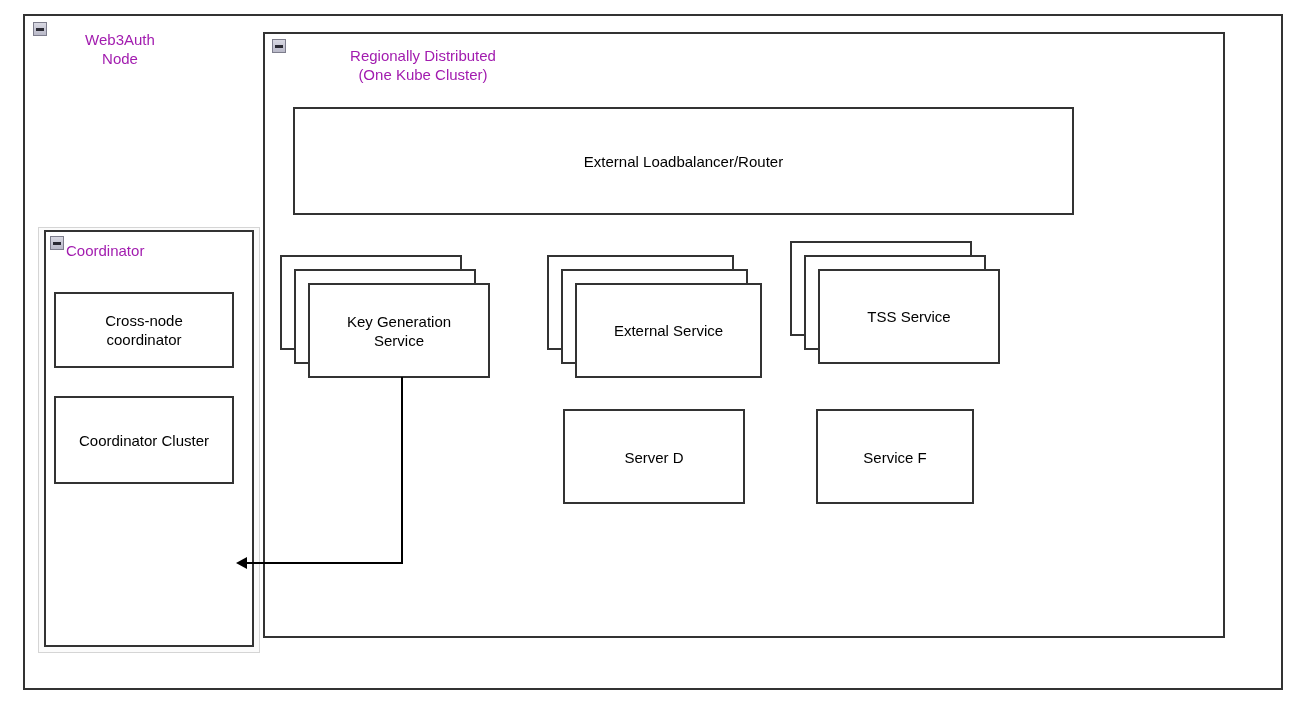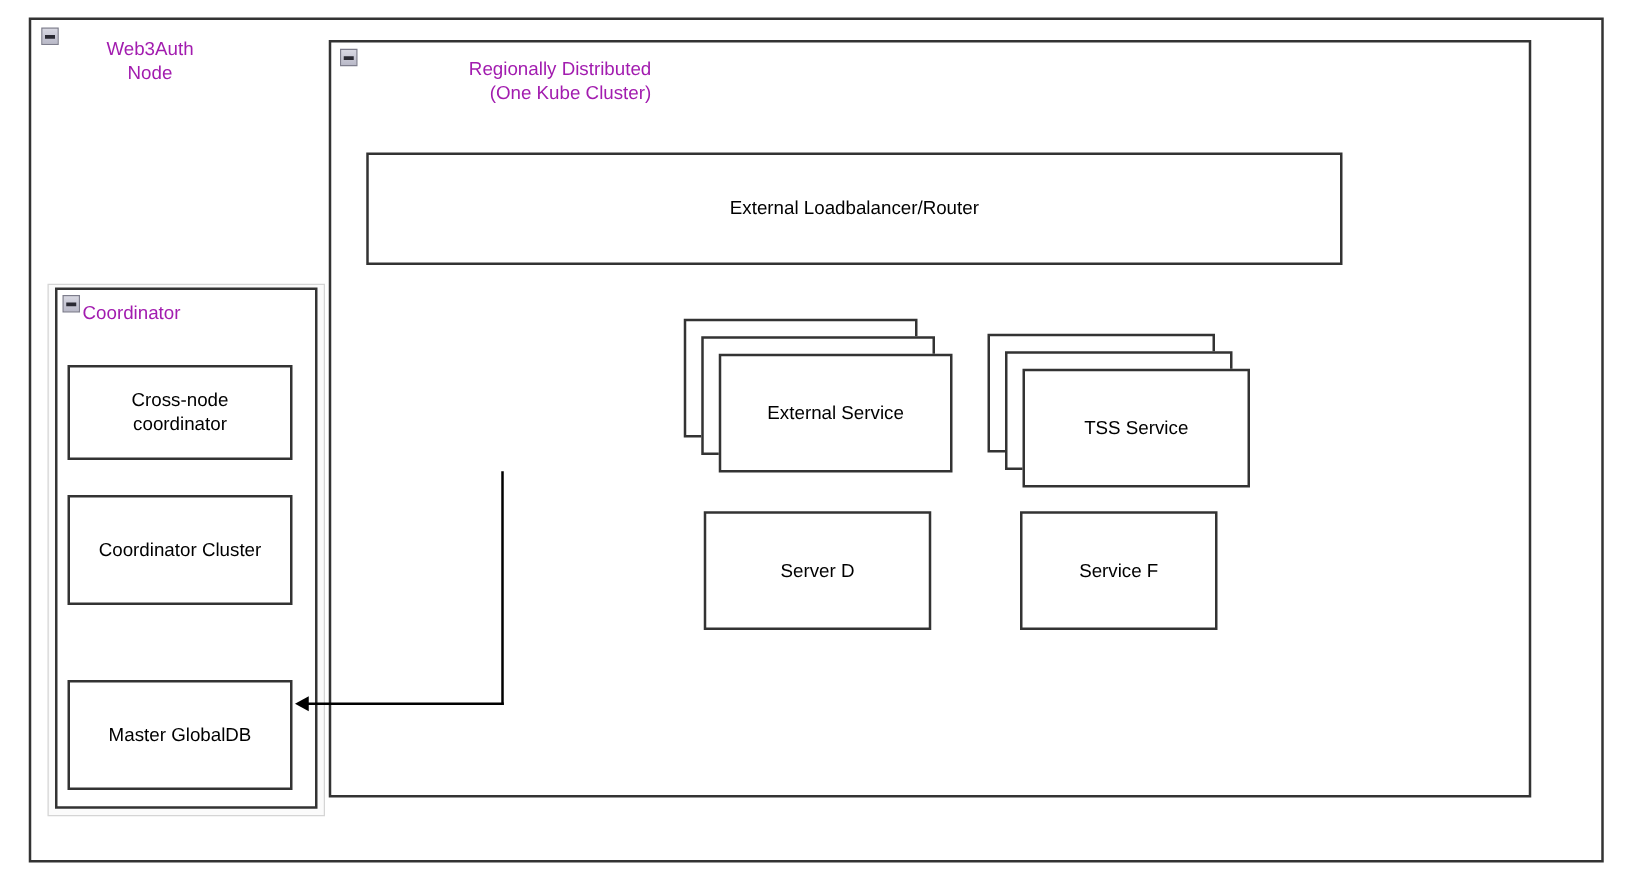--- a/index.html
+++ b/index.html
@@ -127,36 +127,43 @@
 
   <div class="collapse-icon" style="left:33px; top:22px;"></div>
 
   <div class="container-title" style="left:52px; top:30px; width:136px;">Web3Auth
 Node</div>
 
   <div class="box" style="left:263px; top:32px; width:962px; height:606px;"></div>
 
   <div class="collapse-icon" style="left:272px; top:39px;"></div>
 
-  <div class="container-title" style="left:291px; top:46px; width:230px;text-align:right;">Regionally Distributed
+  <div class="container-title" style="left:308px; top:46px; width:230px;">Regionally Distributed
 (One Kube Cluster)</div>
 
-  <div class="box" style="left:293px; top:122px; width:781px; height:90px;">
+  <div class="box" style="left:293px; top:107px; width:781px; height:108px;">
     <div class="box-label centered-label">External Loadbalancer/Router</div>
   </div>
 
+  <div class="stack" style="left:280px; top:255px; width:210px; height:123px;">
+    <div class="layer back2" style="width:182px; height:95px;"></div>
+    <div class="layer back1" style="width:182px; height:95px;"></div>
+    <div class="layer front" style="width:182px; height:95px;"></div>
+    <div class="stack-label" style="left:28px; top:28px; width:182px; height:95px; display:flex; align-items:center; justify-content:center;">Key Generation
+Service</div>
+  </div>
 
   <div class="stack" style="left:547px; top:255px; width:215px; height:123px;">
     <div class="layer back2" style="width:187px; height:95px;"></div>
     <div class="layer back1" style="width:187px; height:95px;"></div>
     <div class="layer front" style="width:187px; height:95px;"></div>
     <div class="stack-label" style="left:28px; top:28px; width:187px; height:95px; display:flex; align-items:center; justify-content:center;">External Service</div>
   </div>
 
-  <div class="stack" style="left:790px; top:267px; width:210px; height:123px;">
+  <div class="stack" style="left:790px; top:241px; width:210px; height:123px;">
     <div class="layer back2" style="width:182px; height:95px;"></div>
     <div class="layer back1" style="width:182px; height:95px;"></div>
     <div class="layer front" style="width:182px; height:95px;"></div>
     <div class="stack-label" style="left:28px; top:28px; width:182px; height:95px; display:flex; align-items:center; justify-content:center;">TSS Service</div>
   </div>
 
   <div class="box" style="left:563px; top:409px; width:182px; height:95px;">
     <div class="box-label centered-label">Server D</div>
   </div>
 
@@ -174,21 +181,18 @@
 
   <div class="box" style="left:54px; top:292px; width:180px; height:76px;">
     <div class="box-label centered-label">Cross-node
 coordinator</div>
   </div>
 
   <div class="box" style="left:54px; top:396px; width:180px; height:88px;">
     <div class="box-label centered-label">Coordinator Cluster</div>
   </div>
 
-  <div class="box" style="left:54px; top:544px; width:180px; height:88px;">
-    <div class="box-label centered-label">Master GlobalDB</div>
-  </div>
 
   <div class="conn-v" style="left:401px; top:377px; height:187px;"></div>
   <div class="conn-h" style="left:246px; top:562px; width:157px;"></div>
   <div class="arrow-head" style="left:236px; top:557px;"></div>
 
 </div>
 
 </body></html>

